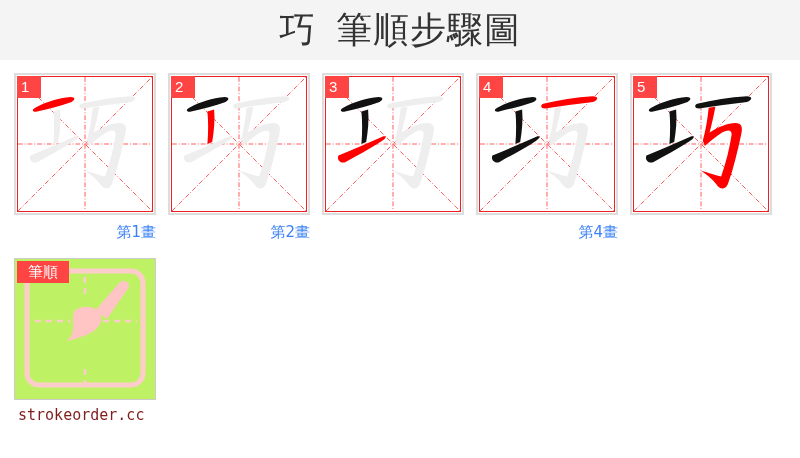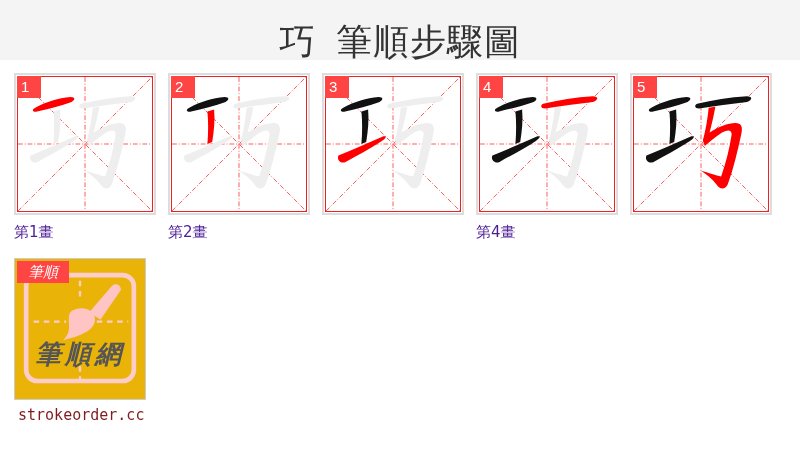--- a/index.html
+++ b/index.html
@@ -5,21 +5,21 @@
     html, body { margin: 0; padding: 0; }
     body {
       width: 800px; height: 458px; background: #ffffff; position: relative; overflow: hidden;
       font-family: "DejaVu Sans", sans-serif;
     }
     .header {
       position: absolute; left: 0; top: 0; width: 800px; height: 60px;
       background: #f4f4f4;
     }
     .title {
-      position: absolute; left: 0; top: 20px; width: 800px; text-align: center;
+      position: absolute; left: 0; top: 8px; width: 800px; text-align: center;
       font-size: 36px; line-height: 44px; color: #333333; letter-spacing: 1px;
     }
     .title .ch { margin-right: 20px; }
     .step {
       position: absolute; top: 73px; width: 142px;
     }
     .box {
       position: relative; width: 142px; height: 142px; box-sizing: border-box;
       border: 2px solid #dddddd; background: #fff;
     }
@@ -28,26 +28,26 @@
       border: 1.5px solid #ee2222; box-sizing: border-box;
     }
     .inner svg { position: absolute; left: 0; top: 0; width: 100%; height: 100%; }
     .num {
       position: absolute; left: 1px; top: 1px; width: 24px; height: 22px;
       background: #ff4444; color: #fff; font-size: 15px; line-height: 22px;
       padding-left: 4px; box-sizing: border-box;
       font-family: "Liberation Sans", sans-serif;
     }
     .label {
-      text-align: left; font-size: 15px; color: #4c1d95; margin-top: 8px;
+      text-align: right; font-size: 15px; color: #3b82f6; margin-top: 8px;
       font-family: "DejaVu Sans", sans-serif;
     }
     .logo {
-      position: absolute; left: 14px; top: 258px; width: 132px; height: 142px;
-      box-sizing: border-box; border: 1.5px solid #cccccc; background: #eab308; font-style: italic;
+      position: absolute; left: 14px; top: 258px; width: 142px; height: 142px;
+      box-sizing: border-box; border: 1.5px solid #cccccc; background: #bef264;
     }
     .logo-tag {
       position: absolute; left: 2px; top: 2px; width: 52px; height: 22px;
       background: #ff4444; color: #fff; font-size: 15px; line-height: 22px; text-align: center;
     }
     .logo svg { position: absolute; left: 0; top: 0; width: 100%; height: 100%; }
     .logo-text {
       position: absolute; left: 0; width: 100%; top: 78px; text-align: center;
       font-size: 26px; font-weight: bold; color: #555; letter-spacing: 4px;
     }
@@ -198,16 +198,15 @@
     <g stroke="#ffcccc" stroke-width="2.5" stroke-dasharray="6,5">
       <line x1="20" y1="62" x2="55" y2="62"></line>
       <line x1="88" y1="62" x2="122" y2="62"></line>
       <line x1="70" y1="18" x2="70" y2="40"></line>
       <line x1="70" y1="110" x2="70" y2="124"></line>
     </g>
     <path d="M80 52 L104 24 C108 20, 114 22, 114 28 L92 60 Z" fill="#ffc4c4"></path>
     <path d="M62 50 C74 44, 88 50, 86 62 C84 72, 70 78, 52 82 C60 74, 58 68, 58 62 C58 56, 58 52, 62 50 Z" fill="#ffc4c4"></path>
   </svg>
   <div class="logo-tag">筆順</div>
-  <div class="logo-text">筆順網</div>
 </div>
 
 <div class="site">strokeorder.cc</div>
 
 </body></html>

